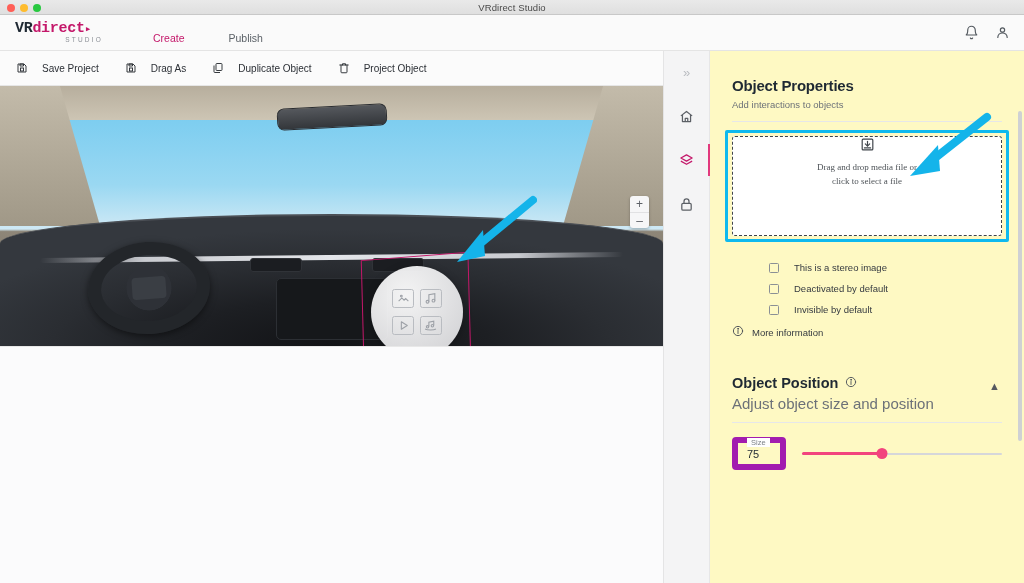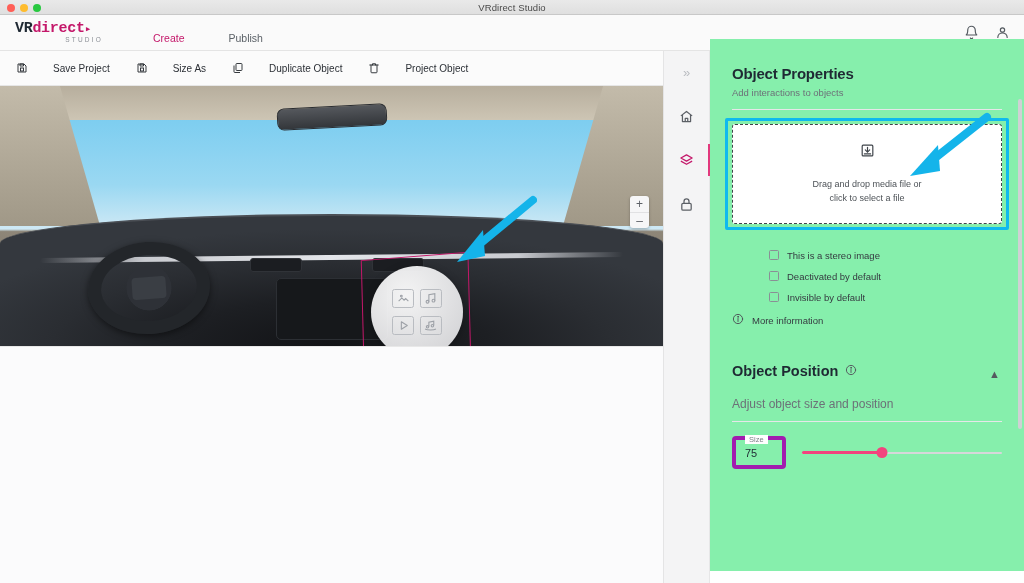--- a/index.html
+++ b/index.html
@@ -46,21 +46,21 @@
   }
   .hdr-right { margin-left:auto; margin-right:14px; display:flex; gap:16px; align-items:center; }
   .hdr-icon { width:15px; height:15px; color:#53595f; cursor:pointer; }
 
   
   .toolbar {
     position:absolute; left:0; top:51px; width:663px; height:35px;
     background:#fbfbfb; border-bottom:1px solid #e6e6e6;
     display:flex; align-items:center; gap:26px; padding-left:16px;
   }
-  .tb-btn { display:flex; align-items:center; gap:25px; cursor:pointer; }
+  .tb-btn { display:flex; align-items:center; gap:14px; cursor:pointer; }
   .tb-btn svg { width:12px; height:12px; color:#2c3036; }
   .tb-label { font-size:10px; color:#2c3036; }
 
   
   .viewport {
     position:absolute; left:0; top:86px; width:663px; height:260px;
     overflow:hidden;
   }
   .car-sky {
     position:absolute; left:0; top:0; width:100%; height:100%;
@@ -164,22 +164,22 @@
              color:#5c6066; cursor:pointer; position:relative; }
   .rail-ic svg{ width:15px; height:15px; }
   .rail-ic.active { color:#c4186a; }
   .rail-ic.active::after{
     content:""; position:absolute; right:-13px; top:-5px; width:2.5px; height:32px; background:#e2397d;
   }
   .rail-ic.chev { color:#b9bcc1; font-size:13px; }
 
   
   .panel {
-    position:absolute; left:710px; top:39px; width:314px; height:532px;
-    background:#86efac; overflow:hidden;
+    position:absolute; left:710px; top:51px; width:314px; height:532px;
+    background:#fef9c3; overflow:hidden;
   }
   .panel-inner { padding:26px 22px 0 22px; position:relative; }
   .p-title { font-size:15px; color:#1f2933; font-weight:600; letter-spacing:-.2px; }
   .p-sub { font-size:9.5px; color:#6c7178; margin-top:5px; }
   .p-rule { height:1px; background:#e6e7e9; margin:11px 0 14px 0; }
 
   .fieldset {
     position:relative; border:1px solid #dcdee1; border-radius:4px;
     height:34px; padding:0 11px; display:flex; align-items:center;
   }
@@ -189,45 +189,45 @@
   }
   .fs-value { font-size:11px; color:#1f2933; }
 
   .dropzone-wrap { margin-top:14px; position:relative; }
   .cyan-box {
     position:absolute; left:-7px; top:-6px; right:-7px; bottom:-6px;
     border:3.5px solid #0fb9ee; border-radius:2px;
   }
   .dropzone {
     border:1.6px dashed #3f444a; border-radius:3px; height:100px;
-    display:flex; flex-direction:column; align-items:center; justify-content:center; gap:20px;
-    cursor:pointer; position:relative; background:#fff;
+    display:flex; flex-direction:column; align-items:center; gap:9px;
+    cursor:pointer; position:relative; background:#fff;font-family:Liberation Serif, serif;
   }
   .dz-icon { width:15px; height:15px; color:#3f444a; }
   .dz-text { font-size:9px; color:#4d5257; text-align:center; line-height:1.5; }
 
   .checks { margin-top:26px; display:flex; flex-direction:column; gap:10px; }
-  .chk-row { display:flex; align-items:flex-start; gap:8px; cursor:pointer;padding-left:37px; }
+  .chk-row { display:flex; align-items:center; gap:15px; cursor:pointer;padding-left:37px; }
   .chk-box { width:10px; height:10px; border:1.3px solid #8a8f95; border-radius:1.5px; }
   .chk-lbl { font-size:9.5px; color:#353a40; }
 
   .more-info { margin-top:8px; display:flex; align-items:center; gap:8px; cursor:pointer; }
   .more-info svg { width:12px; height:12px; color:#4d5257; }
   .mi-lbl { font-size:9.5px; color:#353a40; }
 
   .sec2 { margin-top:34px; position:relative; }
   .sec2-title { font-size:14.5px; color:#1f2933; font-weight:600; display:flex; align-items:center; gap:7px; }
   .sec2-title svg { width:12px; height:12px; color:#53585e; }
   .caret { position:absolute; right:2px; top:5px; color:#55595f; font-size:11px; cursor:pointer; }
-  .sec2-sub { font-size:12px; color:#6c7178; margin-top:18px; }
+  .sec2-sub { font-size:15px; color:#6c7178; margin-top:4px; }
   .sec2-rule { height:1px; background:#e6e7e9; margin-top:10px; }
 
   .slider-row { display:flex; align-items:flex-start; gap:16px; margin-top:14px; }
   .num-field {
-    position:relative; border:4px solid #a21caf; border-radius:4px;
+    position:relative; border:6px solid #a21caf; border-radius:4px;
     width:54px; height:33px; padding:0 9px; display:flex; align-items:center; flex:none;
   }
   .sl-track { flex:1; height:33px; display:flex; align-items:center; position:relative; }
   .sl-bg { position:absolute; left:0; right:0; height:2px; background:#d6d7da; border-radius:1px; }
   .sl-fill { position:absolute; left:0; height:2.5px; background:#f2447e; border-radius:2px; }
   .sl-thumb {
     position:absolute; width:11px; height:11px; border-radius:50%;
     background:#f2447e; transform:translateX(-50%); cursor:pointer;
   }
   .scrollbar {
@@ -282,21 +282,21 @@
           <path d="M8 4h7v4H8z"></path>
       </svg>
       <span class="tb-label">Save Project</span>
     </div>
     <div class="tb-btn">
       <svg viewBox="0 0 24 24" fill="none" stroke="currentColor" stroke-width="1.9">
         <path d="M4 4h12l4 4v12H4z"></path>
           <rect x="9" y="12" width="6" height="6"></rect>
           <path d="M8 4h7v4H8z"></path>
       </svg>
-      <span class="tb-label">Size As</span>
+      <span class="tb-label">Drag As</span>
     </div>
     <div class="tb-btn">
       <svg viewBox="0 0 24 24" fill="none" stroke="currentColor" stroke-width="1.9">
         <rect x="8" y="3" width="12" height="14" rx="1.5"></rect>
           <path d="M16 21H5.5A1.5 1.5 0 0 1 4 19.5V7"></path>
       </svg>
       <span class="tb-label">Duplicate Object</span>
     </div>
     <div class="tb-btn">
       <svg viewBox="0 0 24 24" fill="none" stroke="currentColor" stroke-width="1.9" stroke-linecap="round">

